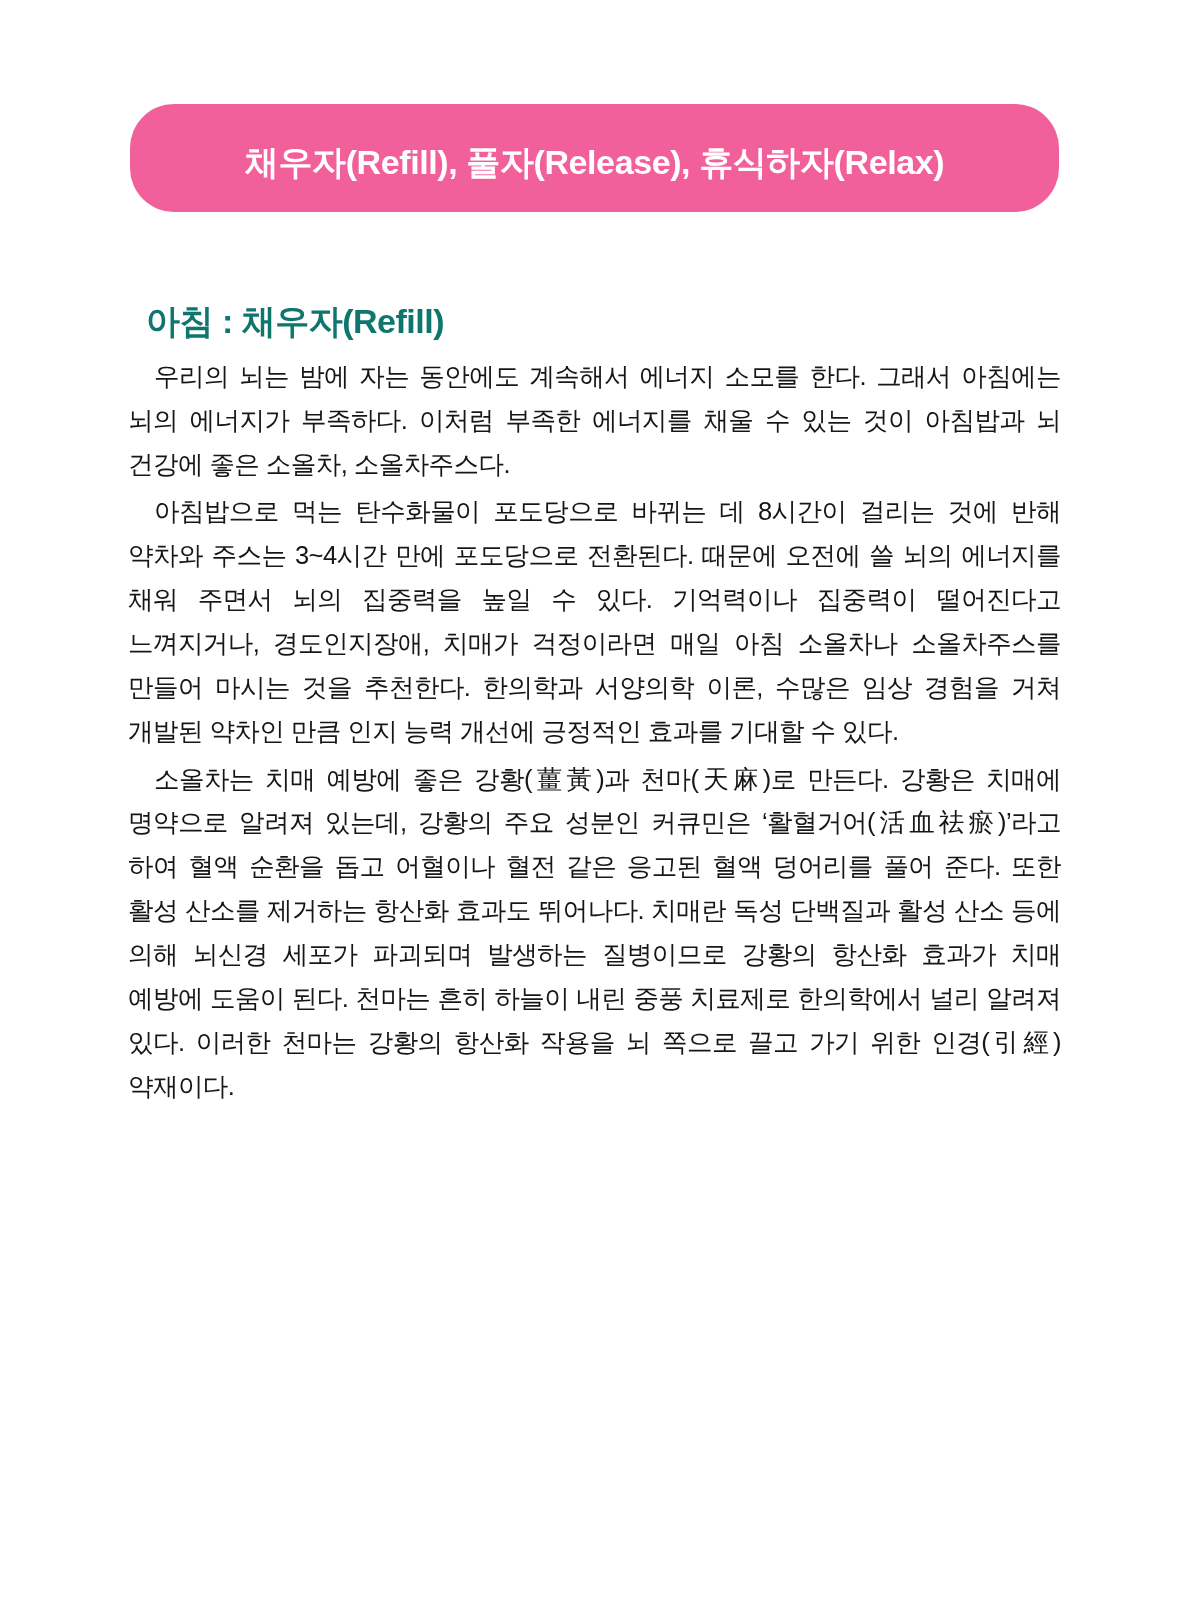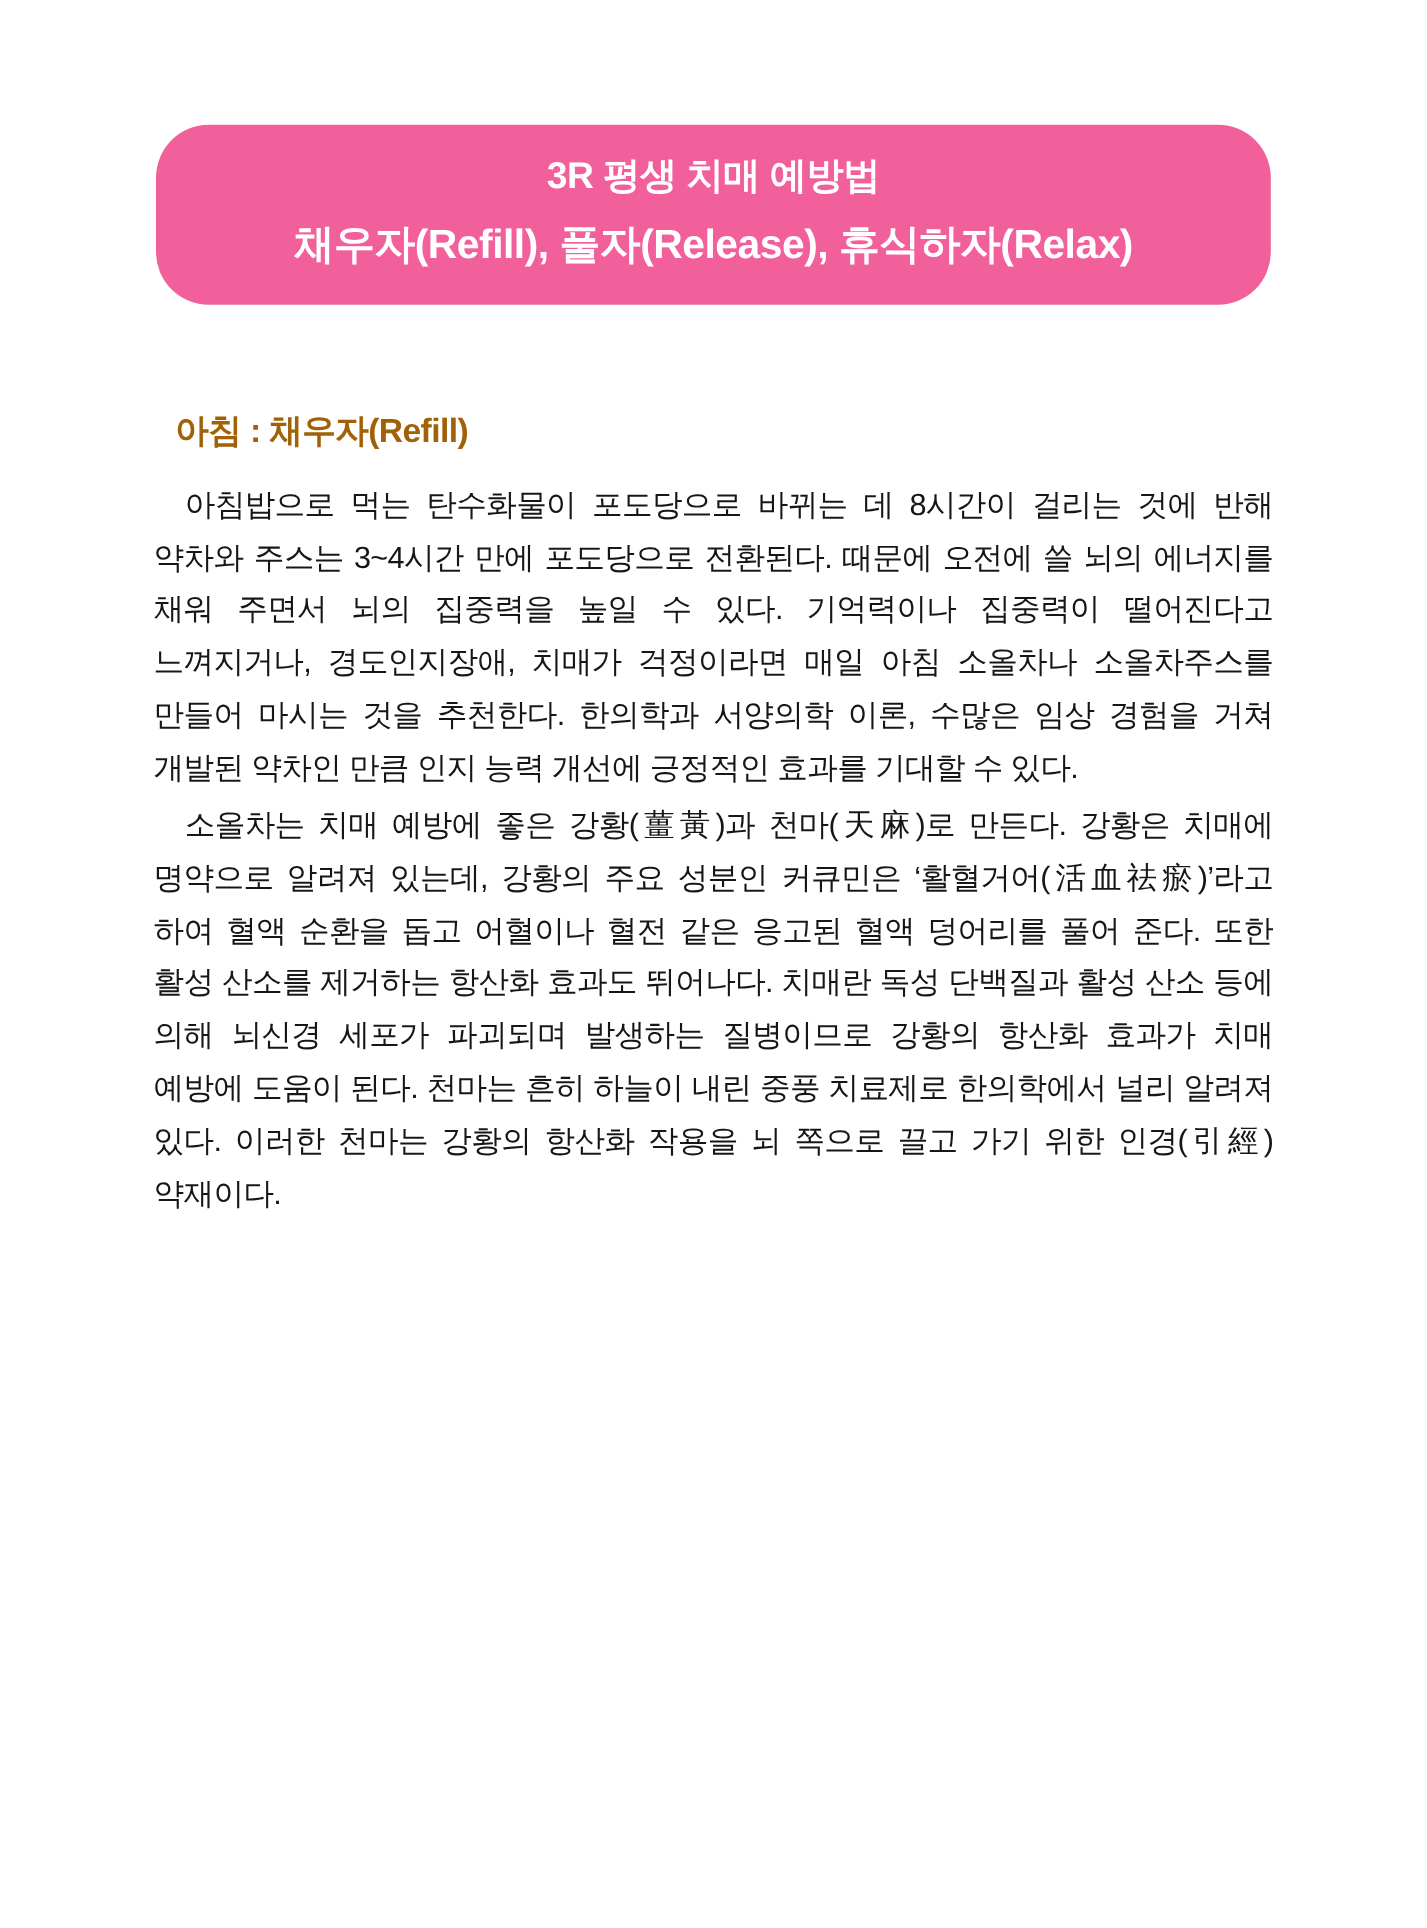--- a/index.html
+++ b/index.html
@@ -56,42 +56,42 @@
     color: #161616;
     word-break: keep-all;
   }
   p.para + p.para {
     margin-top: 4px;
   }
   .gap-after-intro {
     height: 36px;
   }
   .section-heading {
-    font-size: 28px;
+    font-size: 34px;
     font-weight: bold;
-    color: #a16207;
+    color: #0f766e;
     letter-spacing: -0.5px;
-    margin: 0 0 20px 18px;
+    margin: 0 0 8px 18px;
     line-height: 1.5;
   }
 </style>
 </head>
 <body>
 
 <div class="page">
 
   <div class="title-banner">
-    <div class="title-line1">3R 평생 치매 예방법</div>
     <div class="title-line2">채우자(Refill), 풀자(Release), 휴식하자(Relax)</div>
   </div>
 
   <div class="body-area">
 
 
     <div class="gap-after-intro"></div>
 
     <div class="section-heading">아침 : 채우자(Refill)</div>
 
+    <p class="para">우리의 뇌는 밤에 자는 동안에도 계속해서 에너지 소모를 한다. 그래서 아침에는 뇌의 에너지가 부족하다. 이처럼 부족한 에너지를 채울 수 있는 것이 아침밥과 뇌 건강에 좋은 소올차, 소올차주스다.</p>
     <p class="para">아침밥으로 먹는 탄수화물이 포도당으로 바뀌는 데 8시간이 걸리는 것에 반해 약차와 주스는 3~4시간 만에 포도당으로 전환된다. 때문에 오전에 쓸 뇌의 에너지를 채워 주면서 뇌의 집중력을 높일 수 있다. 기억력이나 집중력이 떨어진다고 느껴지거나, 경도인지장애, 치매가 걱정이라면 매일 아침 소올차나 소올차주스를 만들어 마시는 것을 추천한다. 한의학과 서양의학 이론, 수많은 임상 경험을 거쳐 개발된 약차인 만큼 인지 능력 개선에 긍정적인 효과를 기대할 수 있다.</p>
     <p class="para">소올차는 치매 예방에 좋은 강황(薑黃)과 천마(天麻)로 만든다. 강황은 치매에 명약으로 알려져 있는데, 강황의 주요 성분인 커큐민은 ‘활혈거어(活血祛瘀)’라고 하여 혈액 순환을 돕고 어혈이나 혈전 같은 응고된 혈액 덩어리를 풀어 준다. 또한 활성 산소를 제거하는 항산화 효과도 뛰어나다. 치매란 독성 단백질과 활성 산소 등에 의해 뇌신경 세포가 파괴되며 발생하는 질병이므로 강황의 항산화 효과가 치매 예방에 도움이 된다. 천마는 흔히 하늘이 내린 중풍 치료제로 한의학에서 널리 알려져 있다. 이러한 천마는 강황의 항산화 작용을 뇌 쪽으로 끌고 가기 위한 인경(引經) 약재이다.</p>
 
   </div>
 </div>
 
 </body></html>

